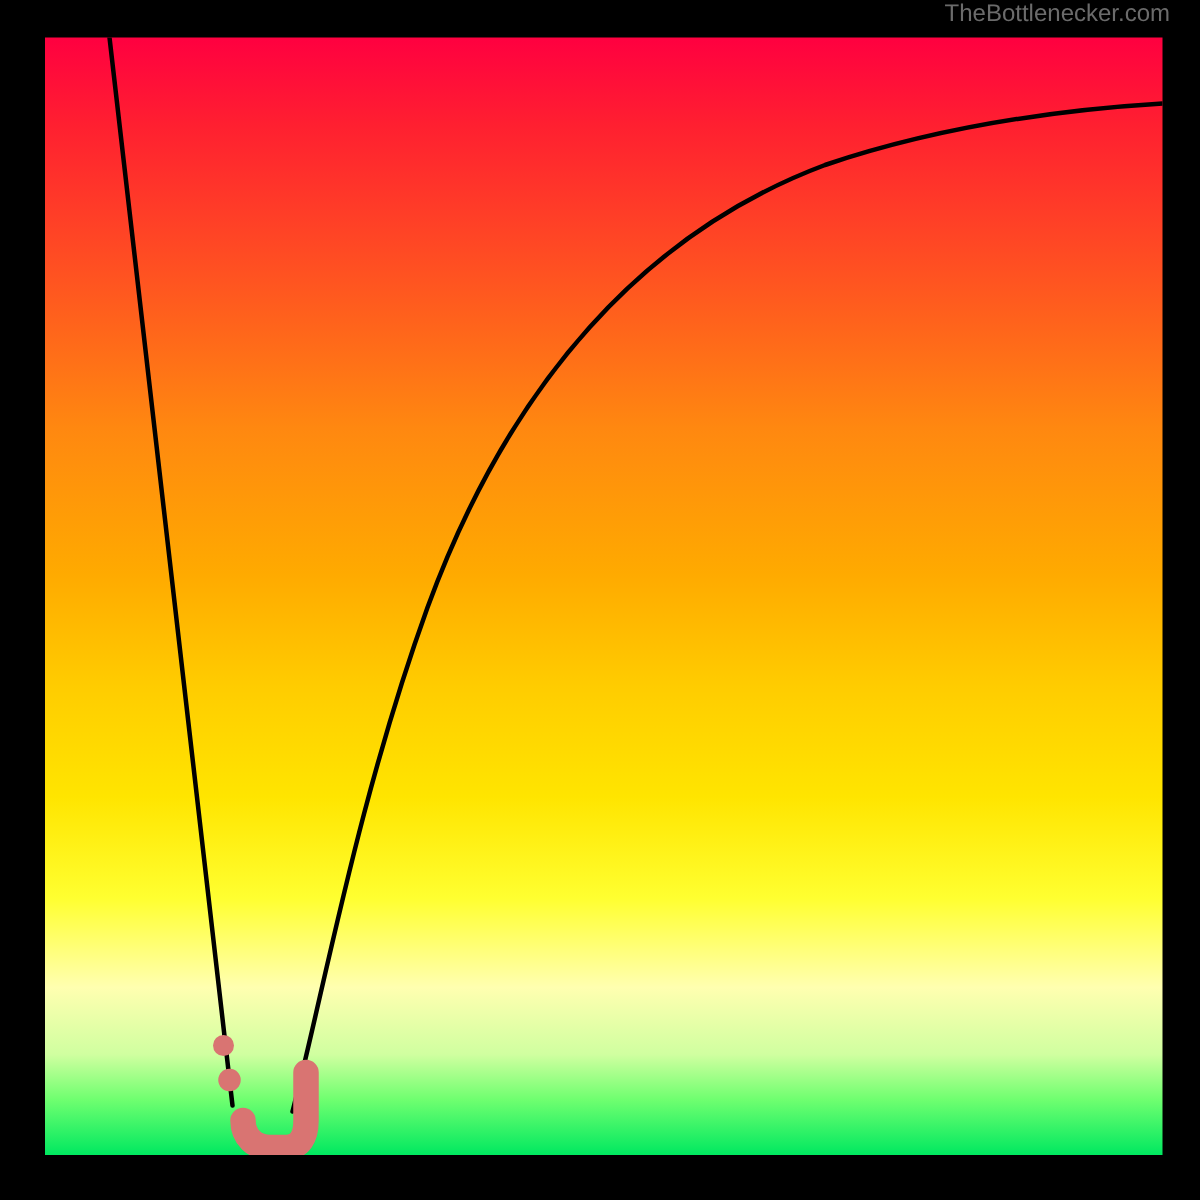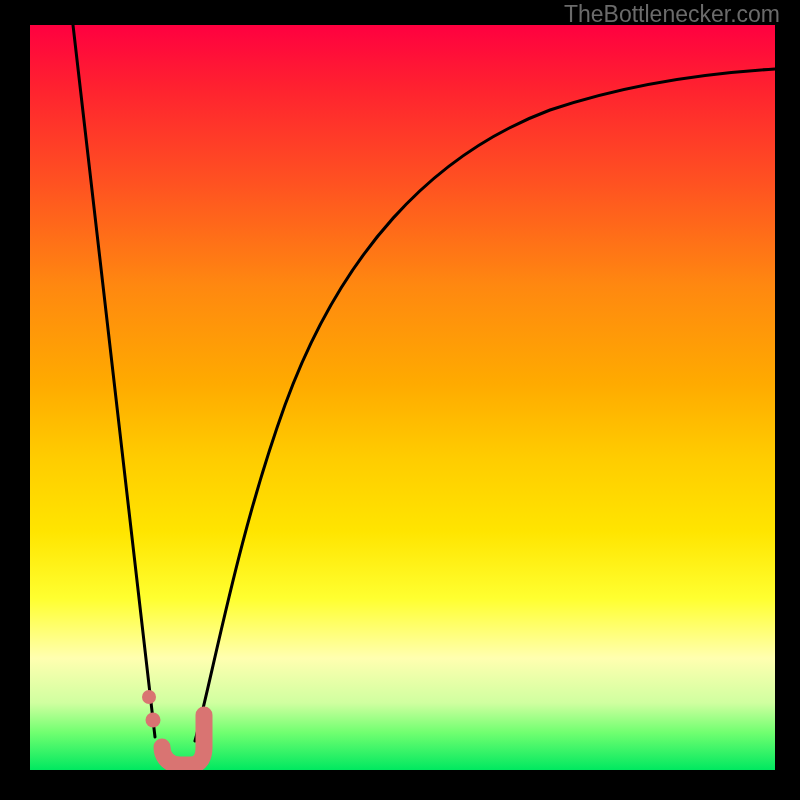--- a/index.html
+++ b/index.html
@@ -3,21 +3,21 @@
 <meta charset="utf-8">
 <style>
   * { margin: 0; padding: 0; box-sizing: border-box; }
   body { width: 800px; height: 800px; background: #000; overflow: hidden; }
   .container { position: relative; width: 800px; height: 800px; background: #000; }
   .watermark {
     position: absolute;
     top: 1px;
     right: 20px;
     font-family: Arial, sans-serif;
-    font-size: 23px;
+    font-size: 16px;
     color: #6b6b6b;
     z-index: 10;
   }
   .plot-area {
     position: absolute;
     left: 30px;
     top: 25px;
     width: 745px;
     height: 745px;
     background: linear-gradient(to bottom,

